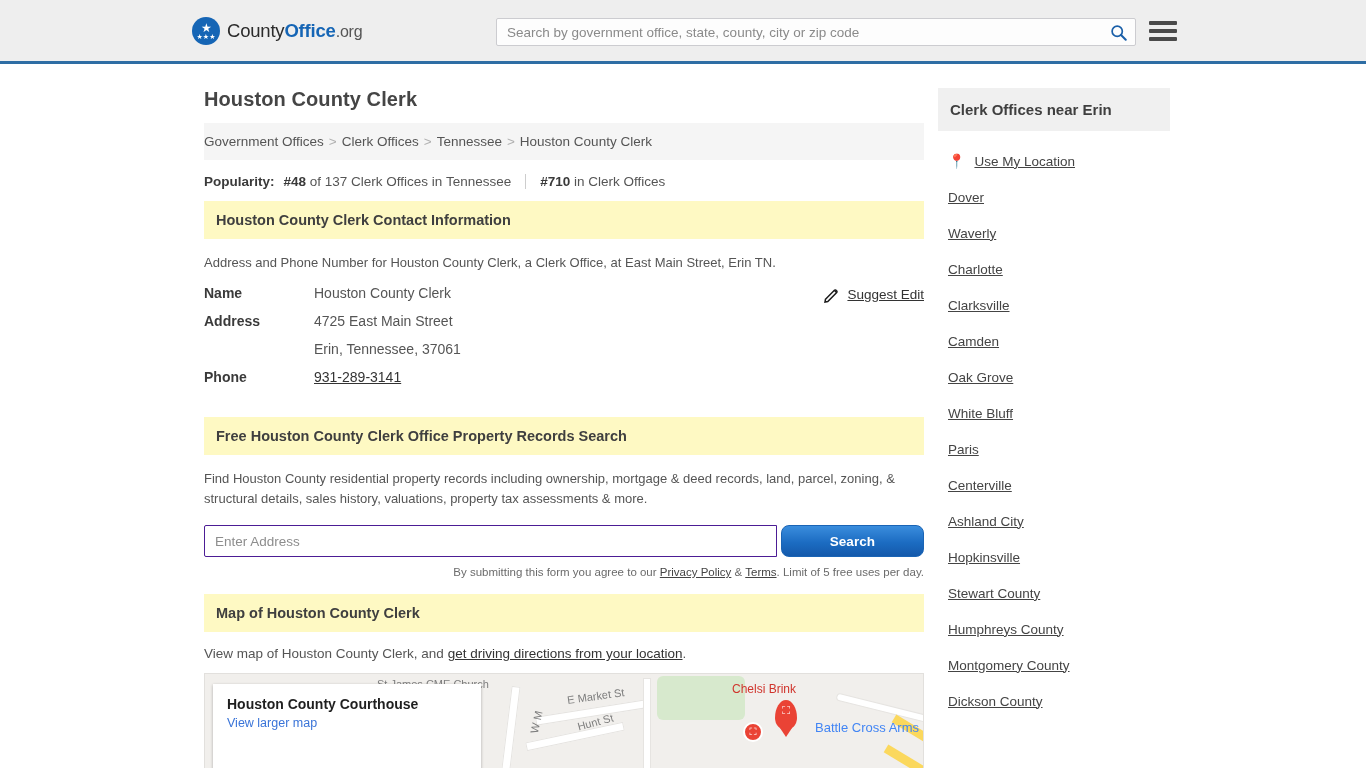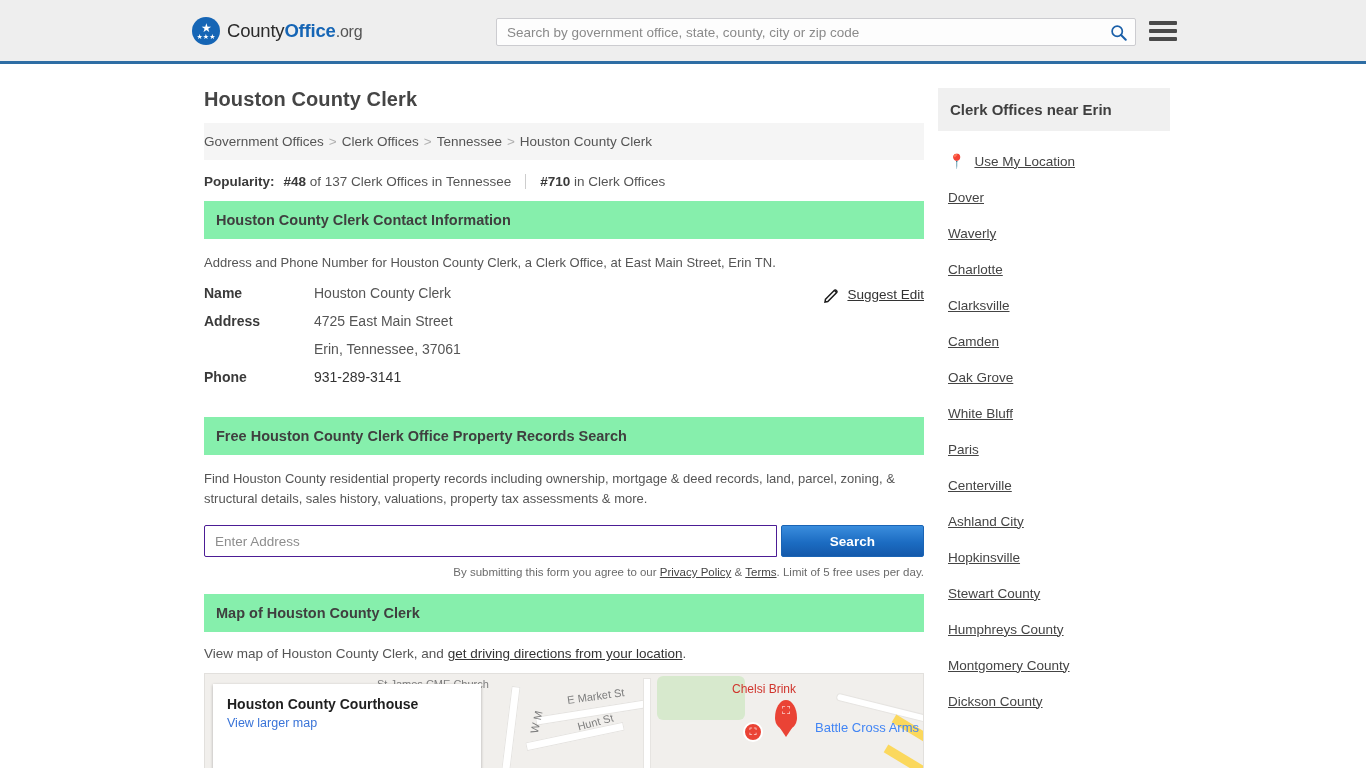--- a/index.html
+++ b/index.html
@@ -130,41 +130,41 @@
   }
   .popularity b { color: #3a3a3a; }
   .popularity .lab { font-weight: bold; margin-right: 9px; color: #3a3a3a; }
   .popularity .divider {
     display: inline-block; width: 1px; height: 15px;
     background: #cdcdcd; margin: 0 14px;
   }
 
   
   .sec-head {
-    background: #86efac;
+    background: #fef9c3;
     padding: 11px 12px;
     font-size: 14.5px;
     font-weight: bold;
     color: #3f3f3f;
   }
   .sec-body { padding: 14px 0 4px 0; }
   .sec-desc {
     font-size: 13px; color: #555; line-height: 20px;
     max-width: 700px;
   }
 
   
   .contact-wrap { position: relative; margin-top: 12px; }
   .crow { display: flex; align-items: baseline; margin-bottom: 12px; }
   .ckey {
     width: 110px; flex: none;
     font-size: 14px; font-weight: bold; color: #3a3a3a;
   }
   .cval { font-size: 14px; color: #555; }
-  .cval a { color: #333; }
+  .cval a { color: #333; text-decoration: underline; }
   .suggest-edit {
     position: absolute; right: 0; top: 2px;
     display: flex; gap: 7px;
     cursor: pointer;
   }
   .suggest-edit .lbl {
     font-size: 13.5px; color: #333; text-decoration: underline;
   }
 
   
@@ -178,21 +178,21 @@
     padding: 0 10px;
     font-family: "Liberation Sans", sans-serif;
     font-size: 13.5px; color: #444;
     outline: none; background: #fff;
   }
   .prop-form input::placeholder { color: #8d8d8d; }
   .btn-search {
     width: 144px; height: 32px;
     margin-left: 4px;
     border: 1px solid #1a64b5;
-    border-radius: 2px;
+    border-radius: 8px;
     background: linear-gradient(180deg,#3a8ddd 0%, #1c6cc2 55%, #1459ab 100%);
     color: #ffffff; font-weight: bold; font-size: 13.5px;
     font-family: "Liberation Sans", sans-serif;
     cursor: pointer;
   }
   .form-legal {
     text-align: right; font-size: 11.5px; color: #6b6b6b;
     margin-top: 9px; width: 720px;
   }
   .form-legal a { color: #444; text-decoration: underline; }

